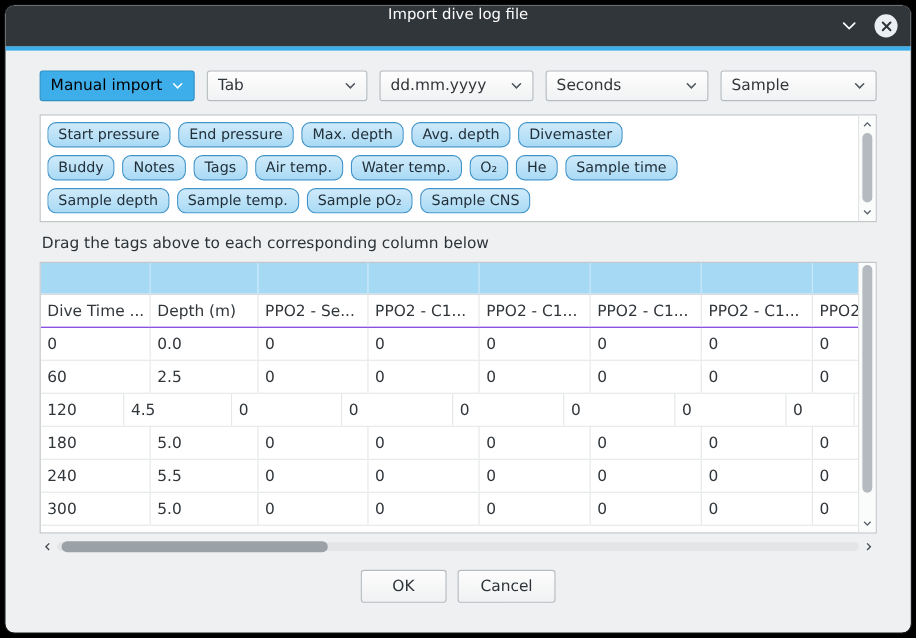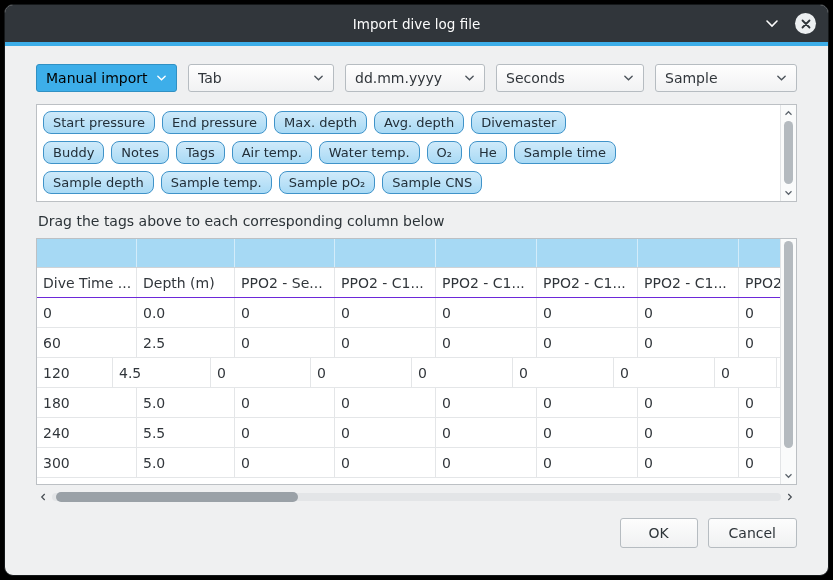--- a/index.html
+++ b/index.html
@@ -12,21 +12,21 @@
   }
   .window {
     position: absolute; left: 4px; top: 4px; right: 4px; bottom: 4px;
     border-radius: 9px; overflow: hidden;
     background: #eff0f1;
     border: 1px solid #15181a;
   }
   
   .titlebar {
     height: 37px; background: #31363b;
-    display: flex; align-items: center; justify-content: center;
+    display: flex; justify-content: center;
     position: relative;
   }
   .title { color: #fcfcfc; font-size: 13.5px; }
   .tb-controls {
     position: absolute; right: 12px; top: 0; height: 100%;
     display: flex; align-items: center; gap: 16px;
   }
   .tb-chevron { color: #fcfcfc; display: flex; align-items: center; cursor: pointer; }
   .tb-close {
     width: 21px; height: 21px; border-radius: 50%;
@@ -112,21 +112,21 @@
   }
   .header-row { display: flex; height: 30px; border-bottom: 1px solid #6d28d9; overflow: hidden; }
   .header-cell { font-size: 14px; color: #2c3338; cursor: pointer; }
   .trow { display: flex; height: 30px; border-bottom: 1px solid #e4e6e8; overflow: hidden; }
   .cell {
     flex: 0 0 auto; display: flex; align-items: center;
     padding-left: 6px; font-size: 14px; color: #31363b;
     border-right: 1px solid #e4e6e8; white-space: nowrap; overflow: hidden;
   }
   
-  .buttons-row { display: flex; justify-content: flex-end; gap: 10px; margin-top: 14px; }
+  .buttons-row { display: flex; justify-content: center; gap: 10px; margin-top: 14px; }
   .btn {
     height: 30px; min-width: 78px; padding: 0 20px;
     border: 1px solid #b6bcc1; border-radius: 3px;
     background: linear-gradient(#fdfdfd, #f0f1f2);
     font-size: 14px; color: #2c3338; font-family: inherit; cursor: pointer;
   }
 </style>
 </head>
 <body>
 

